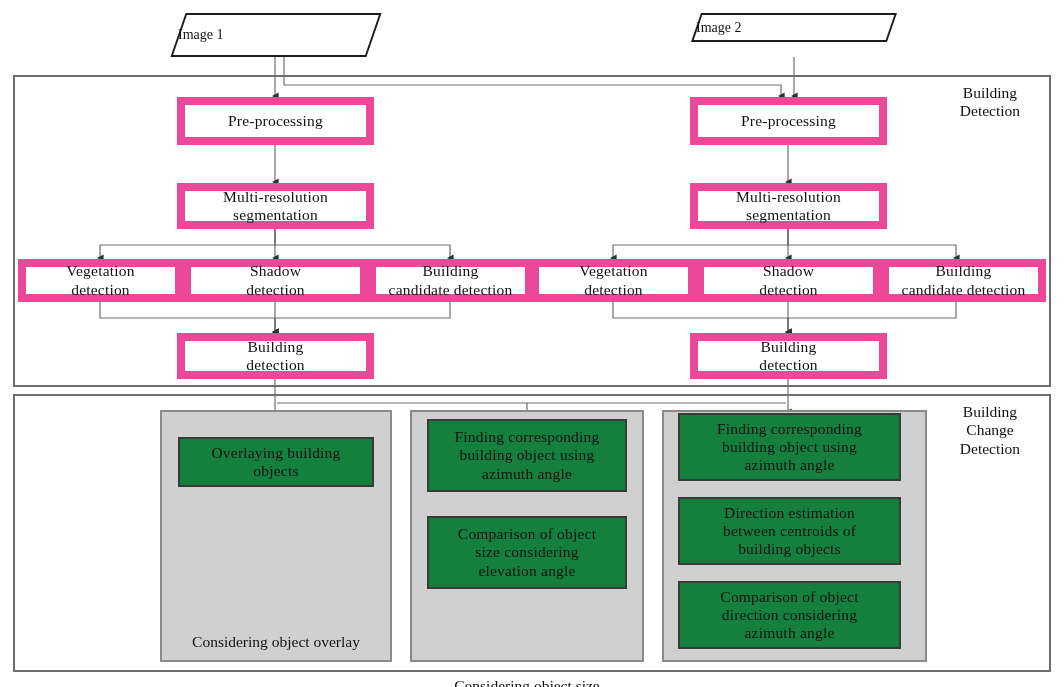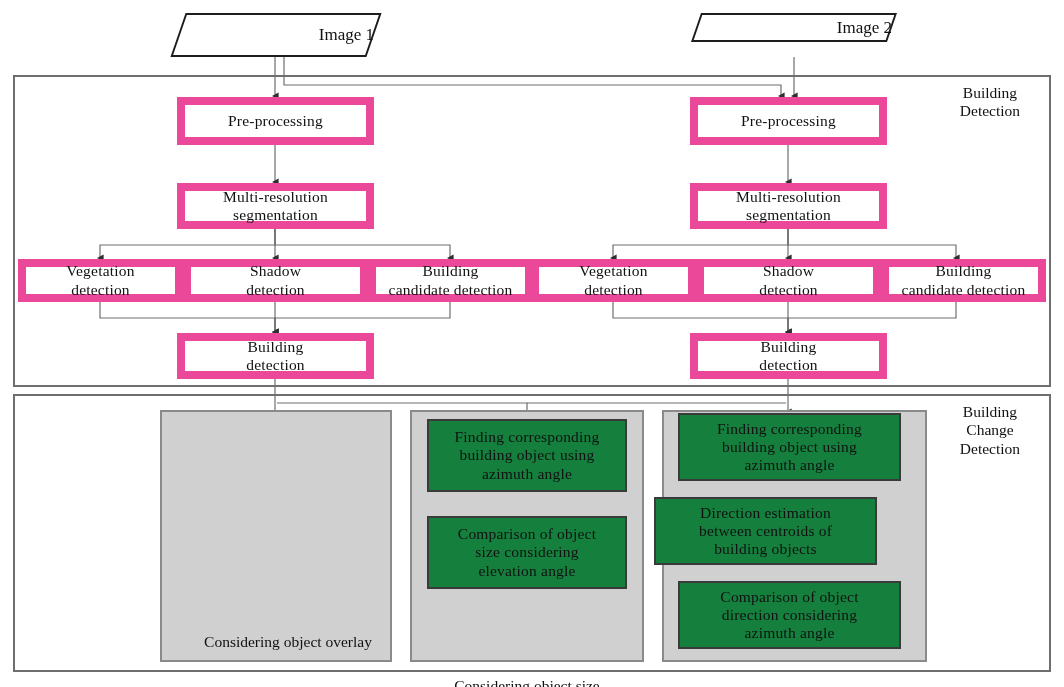--- a/index.html
+++ b/index.html
@@ -69,22 +69,22 @@
     text-align: center;
     font-size: 15.5px;
     line-height: 1.18;
     white-space: pre-line;
   }
   .paraio {
     position: absolute;
     box-sizing: border-box;
     display: flex;
     align-items: center;
-    justify-content: flex-end;
-    font-size: 17px;
+    justify-content: flex-start;
+    font-size: 14px;
   }
   .paraio .skewbox {
     position: absolute;
     left: 0; top: 0; right: 0; bottom: 0;
     border: 2px solid #1d1d1d;
     transform: skewX(-19deg);
     background: #ffffff;
   }
   .paraio .lbl {
     position: relative;
@@ -190,35 +190,37 @@
 
   <div class="node" style="left:690px; top:333px; width:197px; height:46px;">Building
 detection</div>
 
   <div class="frame" style="left:13px; top:394px; width:1038px; height:278px;"></div>
   <div class="frame-label" style="left:934px; top:403px; width:112px;">Building
 Change
 Detection</div>
 
   <div class="group-box" style="left:160px; top:410px; width:232px; height:252px;"></div>
-  <div class="group-caption" style="left:160px; top:633px; width:232px;margin-left:12px;">Considering object overlay</div>
+  <div class="node inner" style="left:178px; top:437px; width:196px; height:50px;">Overlaying building
+objects</div>
+  <div class="group-caption" style="left:160px; top:633px; width:232px;">Considering object overlay</div>
 
   <div class="group-box" style="left:410px; top:410px; width:234px; height:252px;"></div>
   <div class="node inner" style="left:427px; top:419px; width:200px; height:73px;">Finding corresponding
 building object using
 azimuth angle</div>
   <div class="node inner" style="left:427px; top:516px; width:200px; height:73px;">Comparison of object
 size considering
 elevation angle</div>
   <div class="group-caption" style="left:410px; top:633px; width:234px;margin-top:44px;">Considering object size</div>
 
   <div class="group-box" style="left:662px; top:410px; width:265px; height:252px;"></div>
   <div class="node inner" style="left:678px; top:413px; width:223px; height:68px;">Finding corresponding
 building object using
 azimuth angle</div>
-  <div class="node inner" style="left:654px; top:497px; width:223px; height:68px;">Direction estimation
+  <div class="node inner" style="left:678px; top:497px; width:223px; height:68px;">Direction estimation
 between centroids of
 building objects</div>
   <div class="node inner" style="left:678px; top:581px; width:223px; height:68px;">Comparison of object
 direction considering
 azimuth angle</div>
 
 </div>
 
 </body></html>

